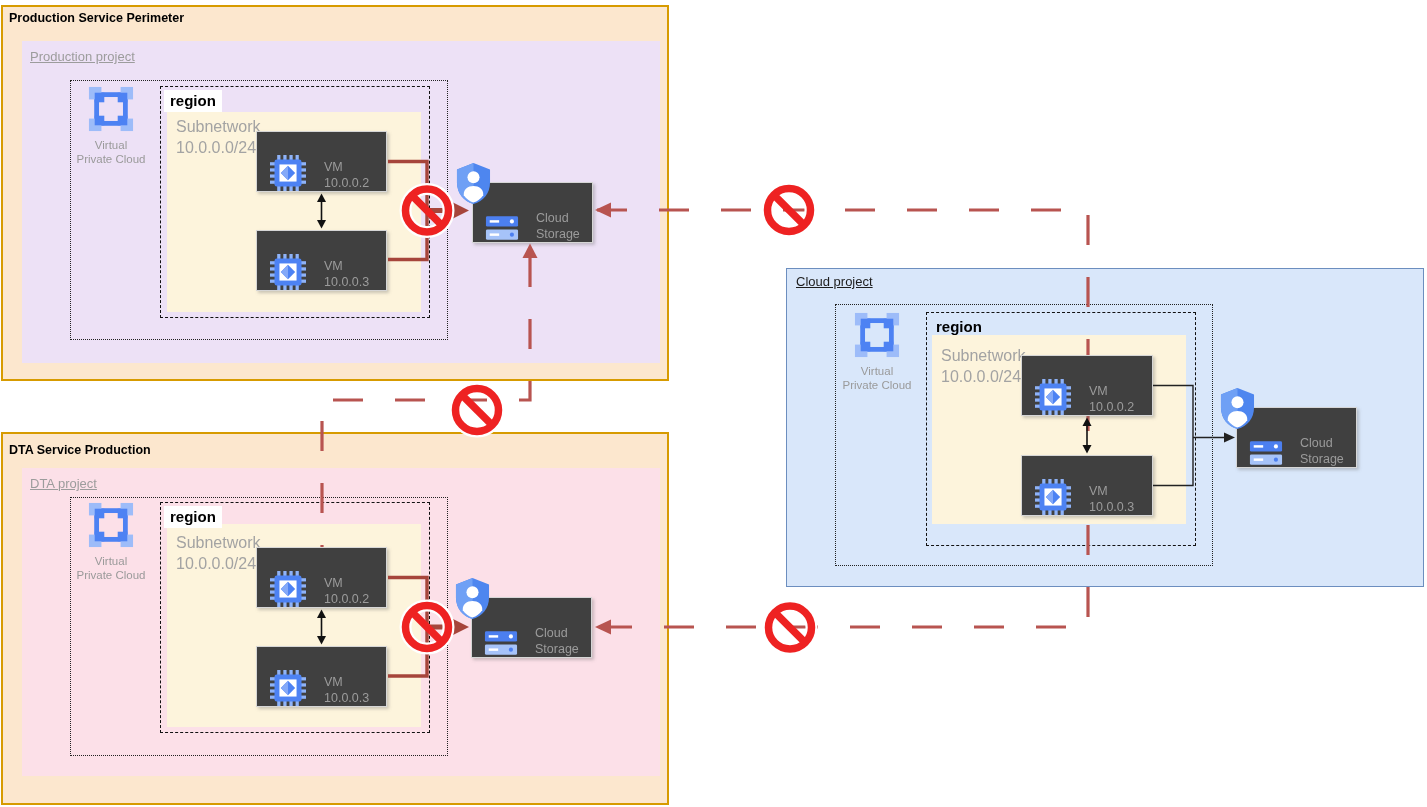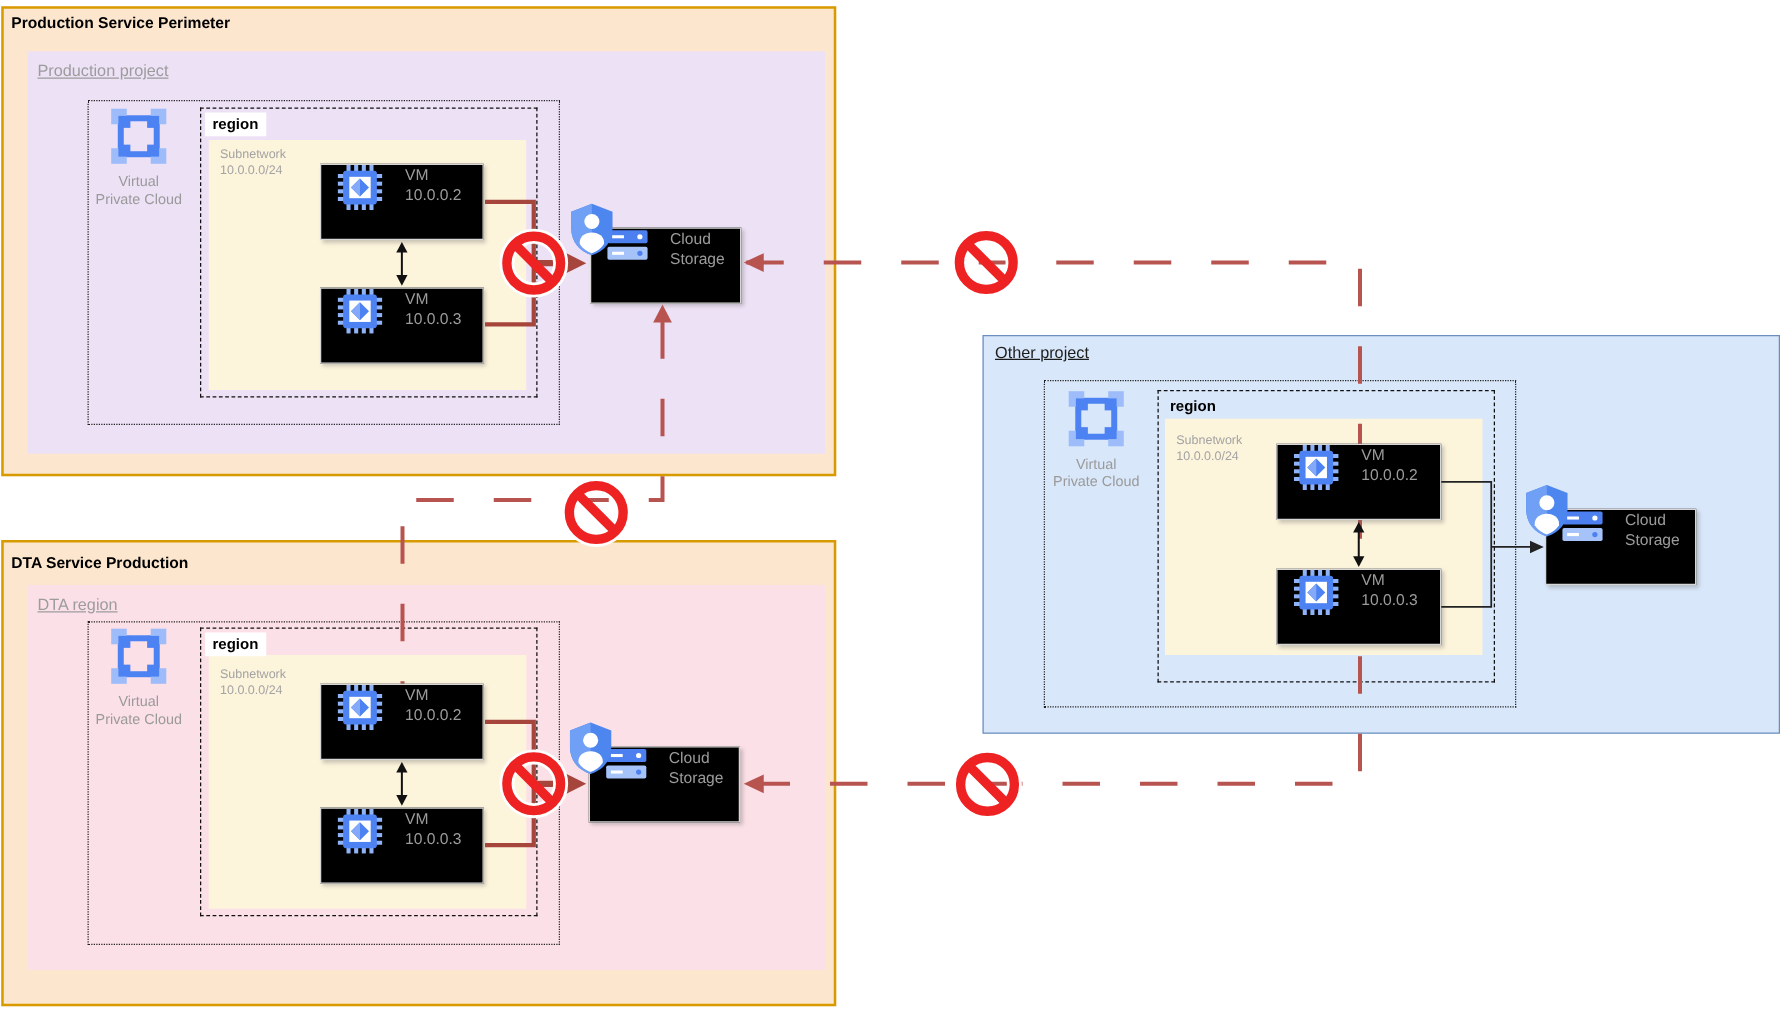--- a/index.html
+++ b/index.html
@@ -5,26 +5,26 @@
   html,body{margin:0;padding:0;background:#fff;}
   #canvas{position:relative;width:1427px;height:807px;background:#fff;overflow:hidden;
           font-family:"Liberation Sans",sans-serif;}
   .perimeter{position:absolute;background:#FCE7CE;border:2px solid #D79B00;box-sizing:border-box;}
   .ptitle{position:absolute;font-size:12.5px;font-weight:bold;color:#000;white-space:nowrap;}
   .project{position:absolute;box-sizing:border-box;}
   .plabel{position:absolute;font-size:13px;color:#9C9C9C;white-space:nowrap;text-decoration:underline;}
   .plabel.dark{color:#1d1d1d;}
   .dotted{position:absolute;border:1.5px dotted #222;box-sizing:border-box;}
   .region{position:absolute;border:1.8px dashed #111;box-sizing:border-box;}
-  .rlabel{position:absolute;font-size:12px;font-weight:bold;color:#000;padding:2px 6px 3px 6px;white-space:nowrap;}
+  .rlabel{position:absolute;font-size:15px;font-weight:bold;color:#000;padding:2px 6px 3px 6px;white-space:nowrap;}
   .rlabel.whitebg{background:#fff;}
   .subnet{position:absolute;background:#FDF4DC;}
-  .slabel{position:absolute;font-size:10px;color:#A3A3A3;line-height:1.3;white-space:nowrap;}
-  .card{position:absolute;background:#000000;border:1px solid #D6D6D6;box-sizing:border-box;
-        box-shadow:2px 2px 3px rgba(110,110,110,.35);display:flex;align-items:flex-start;}
+  .slabel{position:absolute;font-size:16px;color:#A3A3A3;line-height:1.3;white-space:nowrap;}
+  .card{position:absolute;background:#404040;border:1px solid #D6D6D6;box-sizing:border-box;
+        box-shadow:2px 2px 3px rgba(110,110,110,.35);display:flex;align-items:flex-end;}
   .vm{width:131px;height:61px;}
   .cs{width:121px;height:61px;}
   .card .txt{font-size:12.5px;color:#9B9B9B;line-height:1.3;}
   .vm .chip{margin-left:13px;flex:0 0 auto;}
   .vm .txt{margin-left:18px;}
   .cs .store{margin-left:12px;flex:0 0 auto;}
   .cs .txt{margin-left:17px;}
   .shield{position:absolute;left:-17px;top:-21px;}
   .vpc{position:absolute;width:94px;text-align:center;}
   .vpc .lbl{font-size:11.5px;font-weight:normal;color:#9A9A9A;line-height:1.25;margin-top:2px;}
@@ -107,41 +107,41 @@
       </svg>
     <div class="lbl">
       <span>Virtual</span><br>
       <span>Private Cloud</span>
     </div>
   </div>
 
   <div class="perimeter" style="left:1px;top:432px;width:668px;height:373px;"></div>
   <div class="ptitle" style="left:9px;top:443px;">DTA Service Production</div>
   <div class="project" style="left:22px;top:468px;width:638px;height:308px;background:#FCE0E8;"></div>
-  <div class="plabel" style="left:30px;top:476px;">DTA region</div>
+  <div class="plabel" style="left:30px;top:476px;">DTA project</div>
   <div class="dotted" style="left:70px;top:497px;width:378px;height:259px;"></div>
   <div class="region" style="left:160px;top:502px;width:270px;height:231px;"></div>
   <div class="subnet" style="left:167px;top:524px;width:254px;height:203px;"></div>
   <div class="rlabel whitebg" style="left:164px;top:506px;">region</div>
   <div class="slabel" style="left:176px;top:533px;">
     <div>Subnetwork</div>
     <div>10.0.0.0/24</div>
   </div>
   <div class="vpc" style="left:64px;top:502px;">
     <svg width="46" height="46">
         <use href="#sym-vpc"></use>
       </svg>
     <div class="lbl">
       <span>Virtual</span><br>
       <span>Private Cloud</span>
     </div>
   </div>
 
   <div class="project" style="left:786px;top:268px;width:638px;height:319px;background:#D9E7FA;border:1.5px solid #6C8EBF;"></div>
-  <div class="plabel dark" style="left:796px;top:274px;">Other project</div>
+  <div class="plabel dark" style="left:796px;top:274px;">Cloud project</div>
   <div class="dotted" style="left:835px;top:304px;width:378px;height:262px;"></div>
   <div class="region" style="left:926px;top:312px;width:270px;height:234px;"></div>
   <div class="subnet" style="left:932px;top:335px;width:254px;height:189px;"></div>
   <div class="rlabel" style="left:930px;top:316px;">region</div>
   <div class="slabel" style="left:941px;top:346px;">
     <div>Subnetwork</div>
     <div>10.0.0.0/24</div>
   </div>
   <div class="vpc" style="left:830px;top:312px;">
     <svg width="46" height="46">

